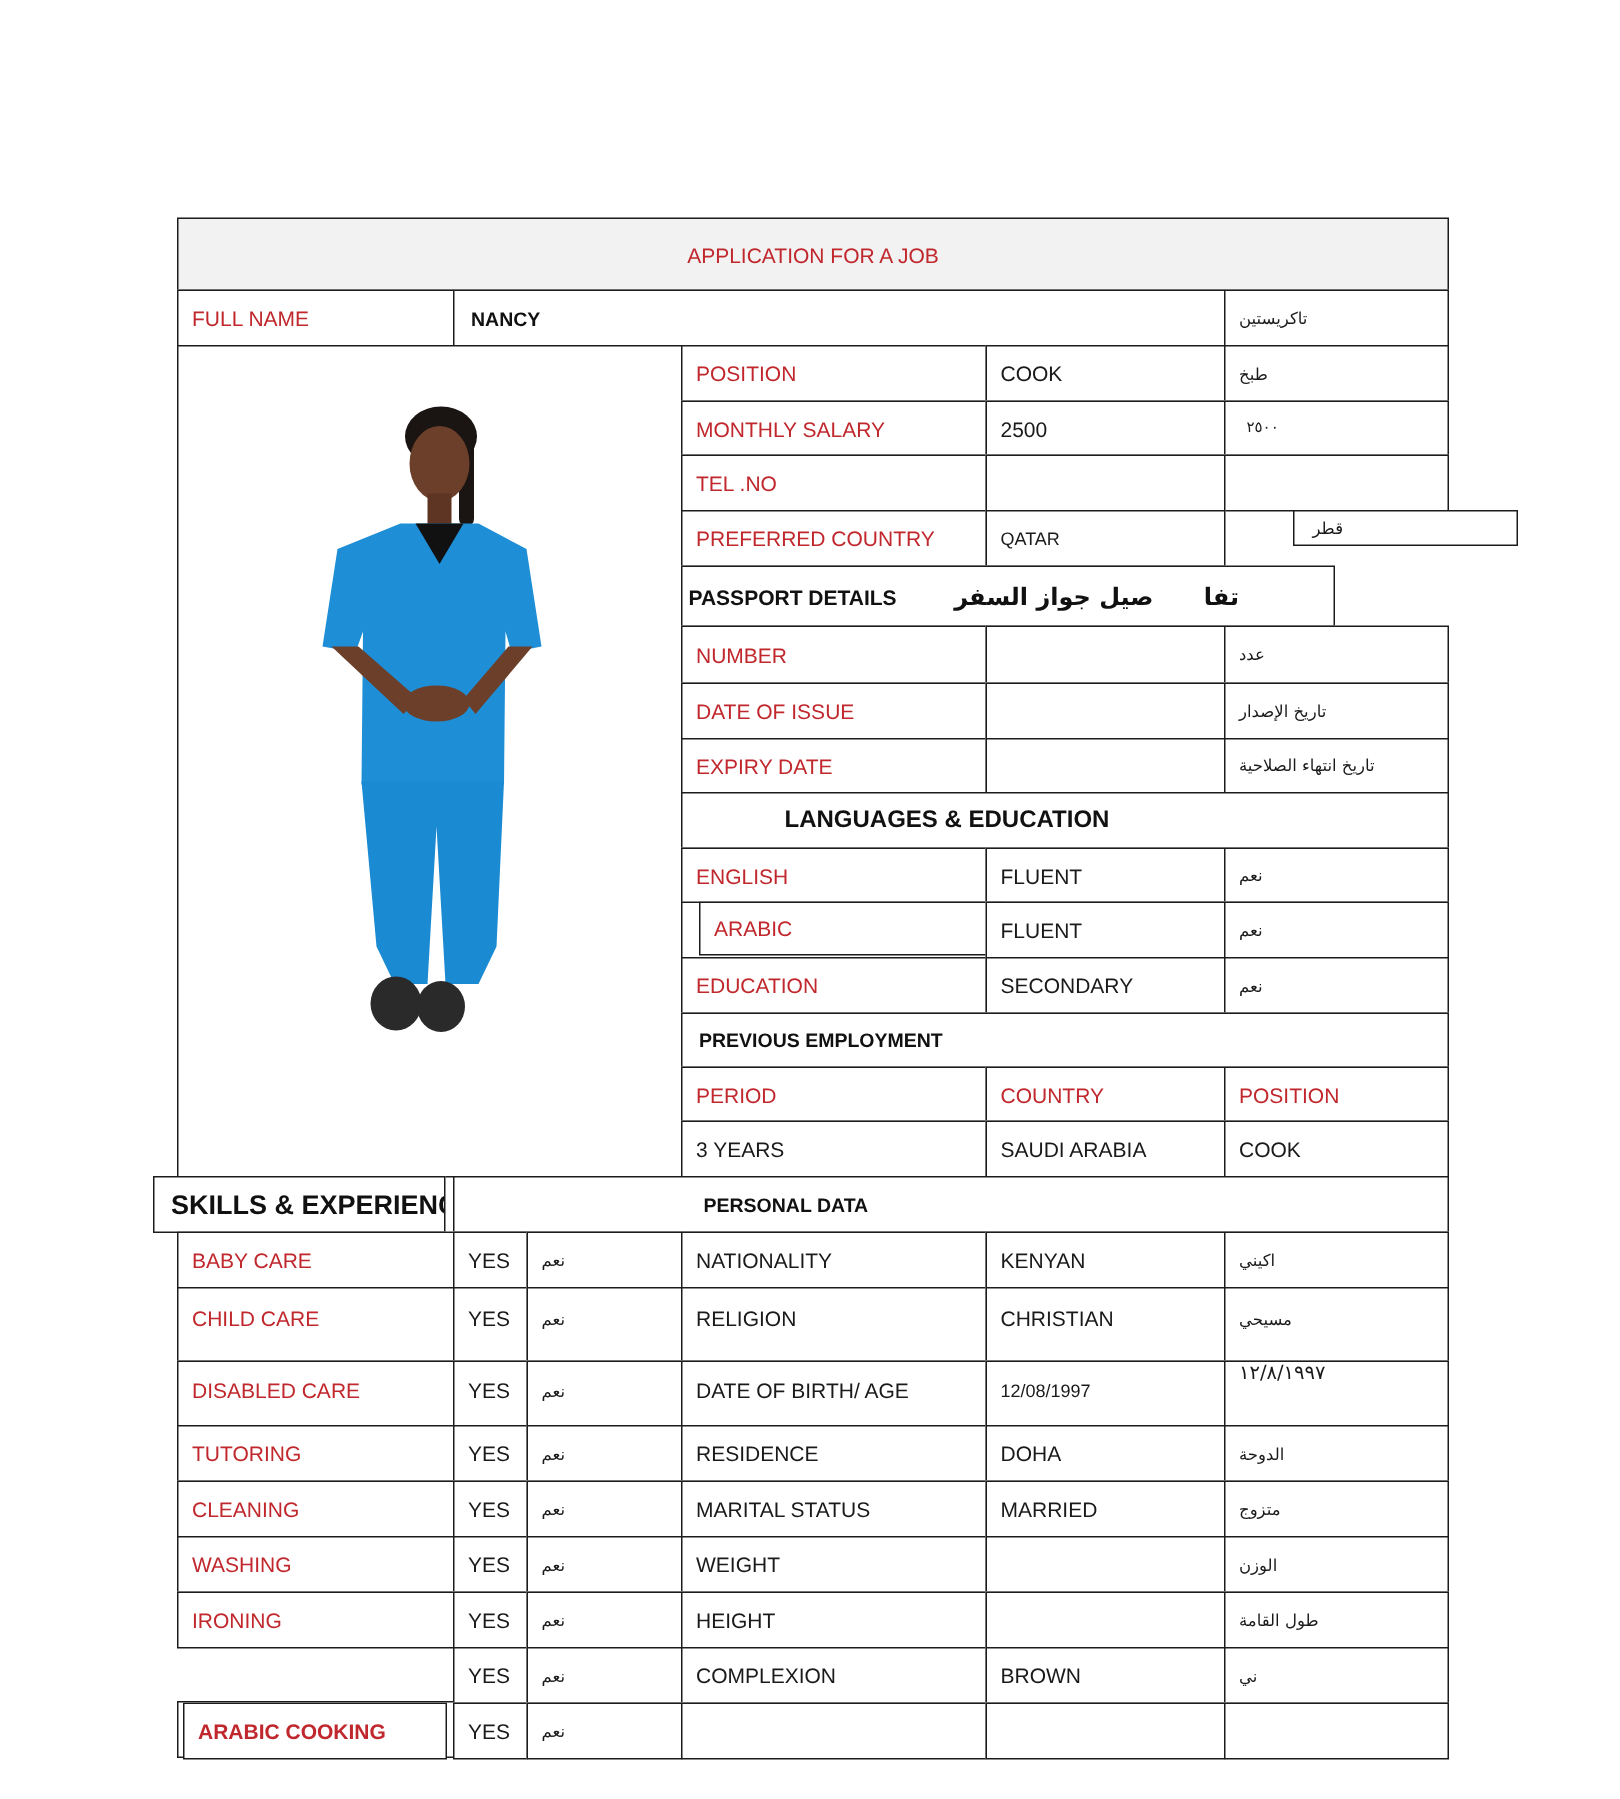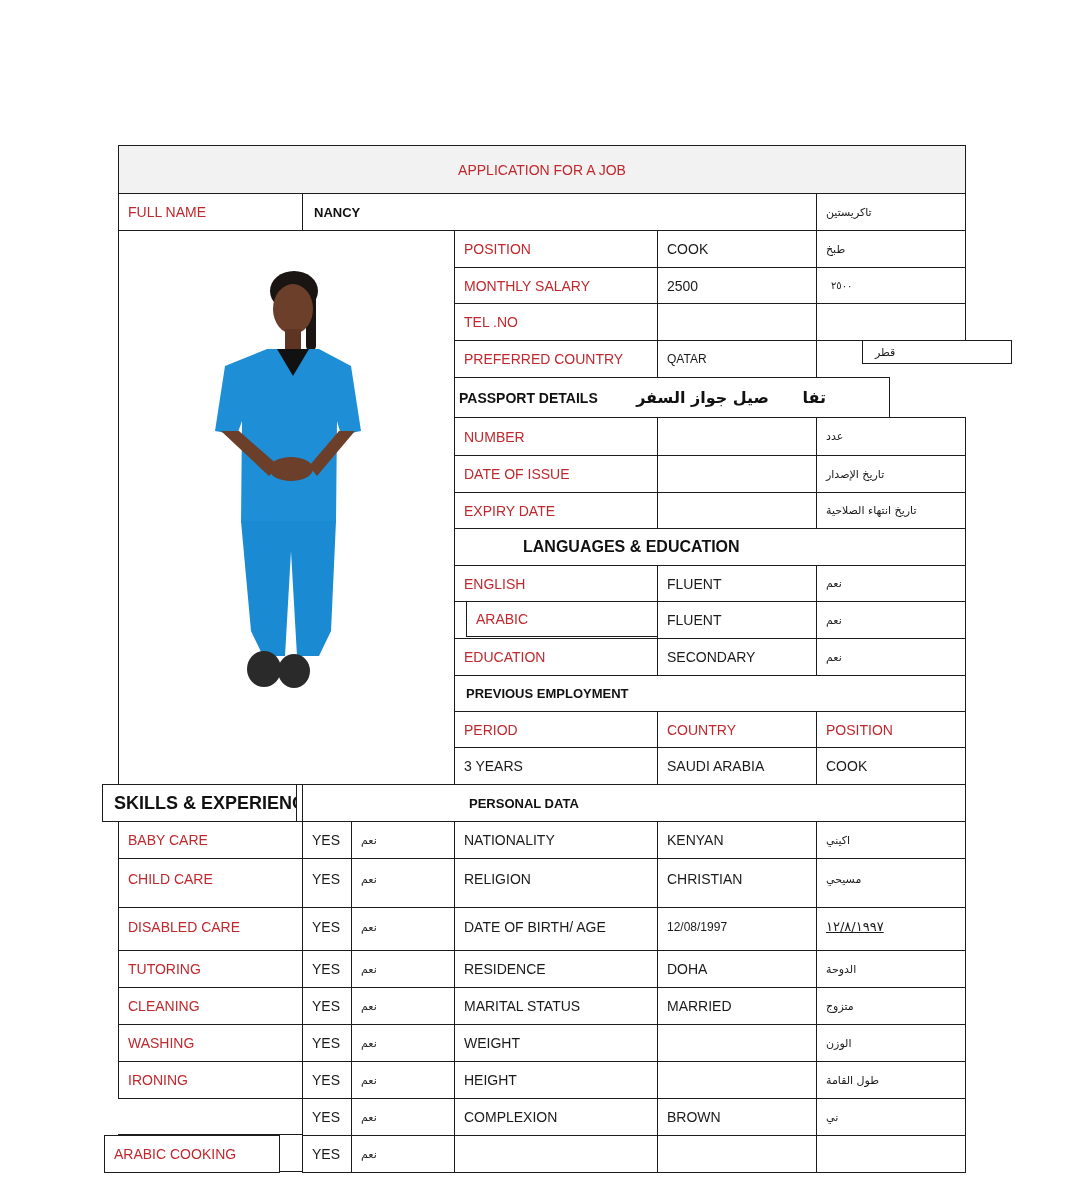--- a/index.html
+++ b/index.html
@@ -131,21 +131,21 @@
 <div class="cell ar" style="left:351px;top:858px;width:104px;height:50px;padding-right:6px;align-items:flex-start;padding-top:14px;">نعم</div>
 <div class="cell" style="left:454px;top:858px;width:204px;height:50px;align-items:flex-start;padding-top:12px;">RELIGION</div>
 <div class="cell" style="left:657px;top:858px;width:160px;height:50px;align-items:flex-start;padding-top:12px;">CHRISTIAN</div>
 <div class="cell ar" style="left:816px;top:858px;width:150px;height:50px;align-items:flex-start;padding-top:14px;">مسيحي</div>
 
 <div class="cell red" style="left:118px;top:907px;width:185px;height:44px;align-items:flex-start;padding-top:11px;">DISABLED CARE</div>
 <div class="cell" style="left:302px;top:907px;width:50px;height:44px;align-items:flex-start;padding-top:11px;">YES</div>
 <div class="cell ar" style="left:351px;top:907px;width:104px;height:44px;padding-right:6px;align-items:flex-start;padding-top:13px;">نعم</div>
 <div class="cell" style="left:454px;top:907px;width:204px;height:44px;align-items:flex-start;padding-top:11px;">DATE OF BIRTH/ AGE</div>
 <div class="cell small" style="left:657px;top:907px;width:160px;height:44px;align-items:flex-start;padding-top:12px;">12/08/1997</div>
-<div class="cell" style="left:816px;top:907px;width:150px;height:44px;align-items:flex-start;padding-top:11px;font-family:'DejaVu Sans',sans-serif;font-size:13px;text-decoration:underline;">١٢/٨/١٩٩٧</div>
+<div class="cell" style="left:816px;top:907px;width:150px;height:44px;align-items:flex-start;font-family:'DejaVu Sans',sans-serif;font-size:13px;">١٢/٨/١٩٩٧</div>
 
 <div class="cell red" style="left:118px;top:950px;width:185px;height:38px;">TUTORING</div>
 <div class="cell" style="left:302px;top:950px;width:50px;height:38px;">YES</div>
 <div class="cell ar" style="left:351px;top:950px;width:104px;height:38px;padding-right:6px;">نعم</div>
 <div class="cell" style="left:454px;top:950px;width:204px;height:38px;">RESIDENCE</div>
 <div class="cell" style="left:657px;top:950px;width:160px;height:38px;">DOHA</div>
 <div class="cell ar" style="left:816px;top:950px;width:150px;height:38px;">الدوحة</div>
 
 <div class="cell red" style="left:118px;top:987px;width:185px;height:38px;">CLEANING</div>
 <div class="cell" style="left:302px;top:987px;width:50px;height:38px;">YES</div>
@@ -168,18 +168,18 @@
 <div class="cell" style="left:657px;top:1061px;width:160px;height:38px;"></div>
 <div class="cell ar" style="left:816px;top:1061px;width:150px;height:38px;">طول القامة</div>
 
 <div class="cell red" style="left:118px;top:1134px;width:185px;height:38px;">COOKIG</div>
 <div class="cell" style="left:302px;top:1098px;width:50px;height:38px;">YES</div>
 <div class="cell ar" style="left:351px;top:1098px;width:104px;height:38px;padding-right:6px;">نعم</div>
 <div class="cell" style="left:454px;top:1098px;width:204px;height:38px;">COMPLEXION</div>
 <div class="cell" style="left:657px;top:1098px;width:160px;height:38px;">BROWN</div>
 <div class="cell ar" style="left:816px;top:1098px;width:150px;height:38px;">ني</div>
 
-<div class="cell red" style="left:104px;top:1135px;width:176px;height:38px;">ARABIC COOKING</div>
+<div class="cell red" style="left:122px;top:1135px;width:176px;height:38px;font-weight:bold;">ARABIC COOKING</div>
 <div class="cell" style="left:302px;top:1135px;width:50px;height:38px;">YES</div>
 <div class="cell ar" style="left:351px;top:1135px;width:104px;height:38px;padding-right:6px;">نعم</div>
 <div class="cell" style="left:454px;top:1135px;width:204px;height:38px;"></div>
 <div class="cell" style="left:657px;top:1135px;width:160px;height:38px;"></div>
 <div class="cell ar" style="left:816px;top:1135px;width:150px;height:38px;"></div>
 
 </body></html>

